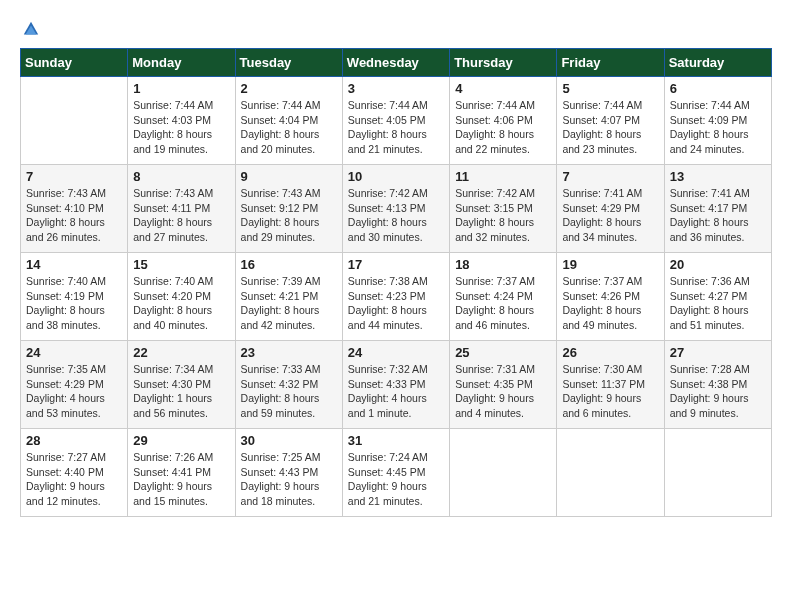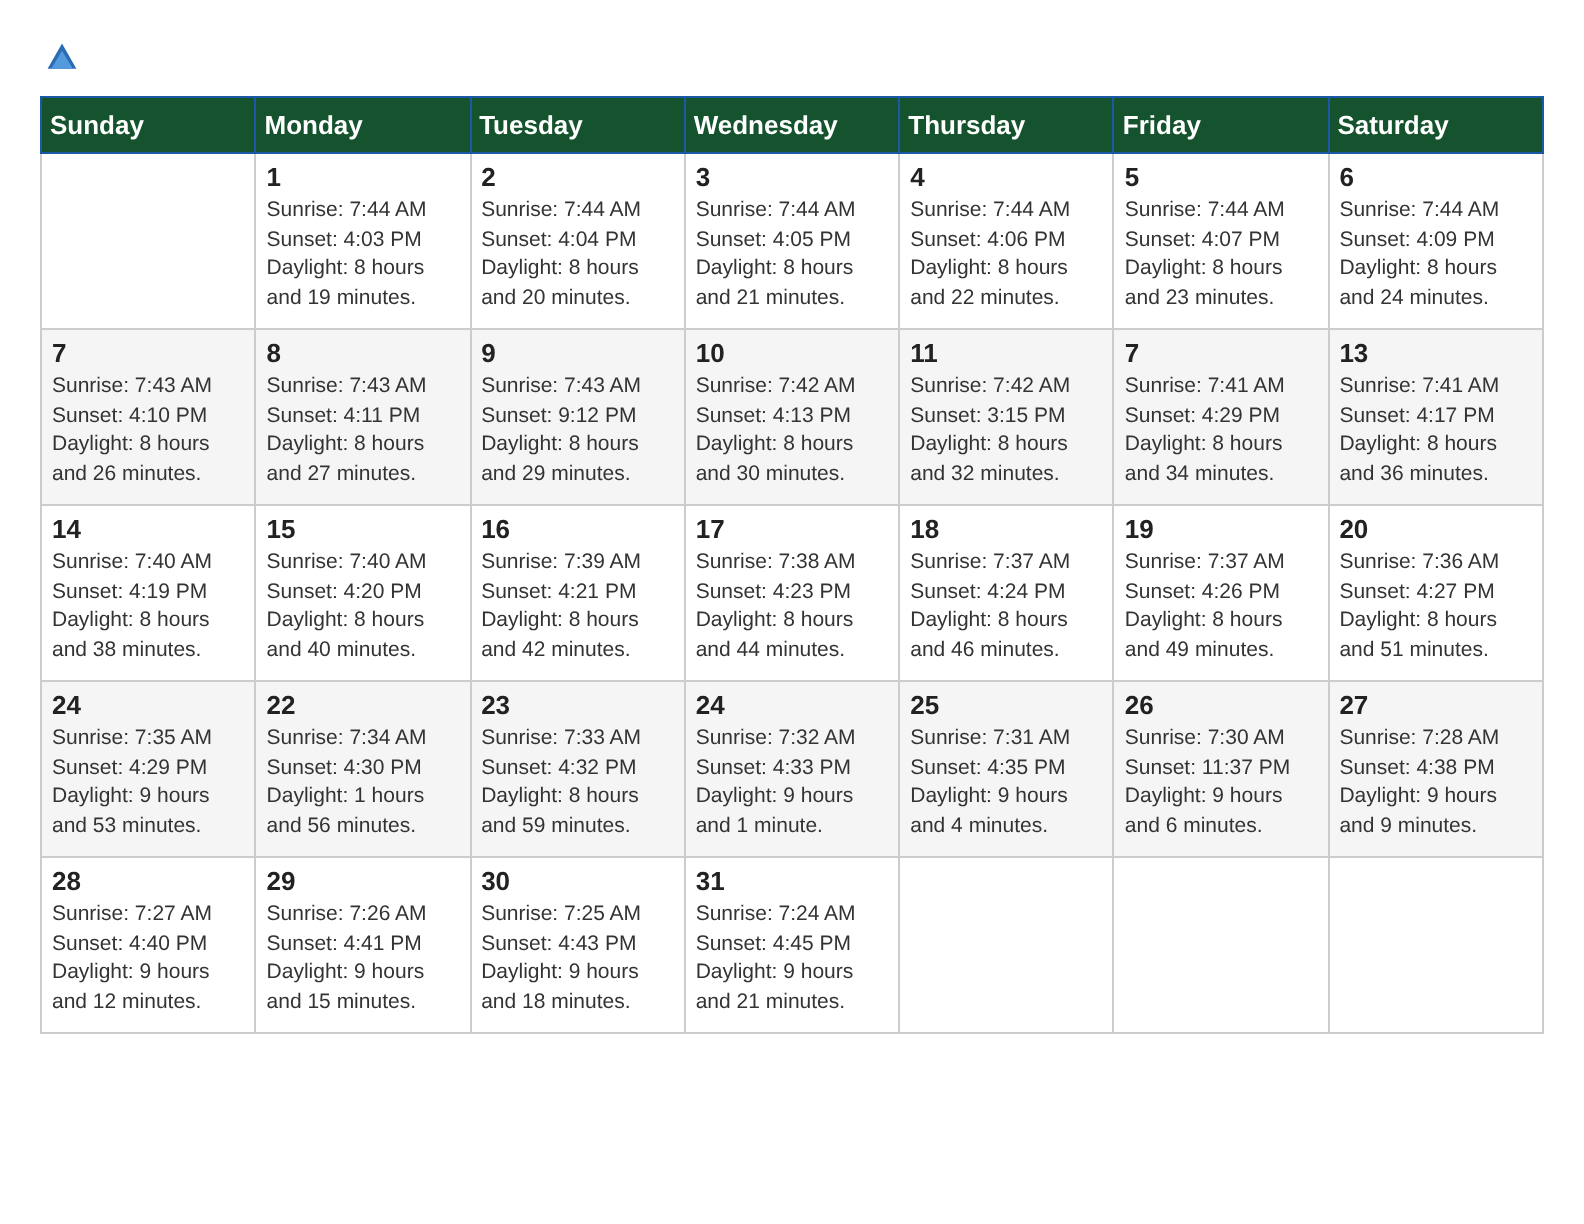--- a/index.html
+++ b/index.html
@@ -208,33 +208,33 @@
         <span class="day-detail">Daylight: 8 hours and 49 minutes.</span></td>
         <td><span class="day-number">20</span>
         <span class="day-detail">Sunrise: 7:36 AM</span><br>
         <span class="day-detail">Sunset: 4:27 PM</span><br>
         <span class="day-detail">Daylight: 8 hours and 51 minutes.</span></td>
       </tr>
       <tr>
         <td><span class="day-number">24</span>
         <span class="day-detail">Sunrise: 7:35 AM</span><br>
         <span class="day-detail">Sunset: 4:29 PM</span><br>
-        <span class="day-detail">Daylight: 9 hours and 53 minutes.</span></td>
+        <span class="day-detail">Daylight: 4 hours and 53 minutes.</span></td>
         <td><span class="day-number">22</span>
         <span class="day-detail">Sunrise: 7:34 AM</span><br>
         <span class="day-detail">Sunset: 4:30 PM</span><br>
         <span class="day-detail">Daylight: 1 hours and 56 minutes.</span></td>
         <td><span class="day-number">23</span>
         <span class="day-detail">Sunrise: 7:33 AM</span><br>
         <span class="day-detail">Sunset: 4:32 PM</span><br>
         <span class="day-detail">Daylight: 8 hours and 59 minutes.</span></td>
         <td><span class="day-number">24</span>
         <span class="day-detail">Sunrise: 7:32 AM</span><br>
         <span class="day-detail">Sunset: 4:33 PM</span><br>
-        <span class="day-detail">Daylight: 9 hours and 1 minute.</span></td>
+        <span class="day-detail">Daylight: 4 hours and 1 minute.</span></td>
         <td><span class="day-number">25</span>
         <span class="day-detail">Sunrise: 7:31 AM</span><br>
         <span class="day-detail">Sunset: 4:35 PM</span><br>
         <span class="day-detail">Daylight: 9 hours and 4 minutes.</span></td>
         <td><span class="day-number">26</span>
         <span class="day-detail">Sunrise: 7:30 AM</span><br>
         <span class="day-detail">Sunset: 11:37 PM</span><br>
         <span class="day-detail">Daylight: 9 hours and 6 minutes.</span></td>
         <td><span class="day-number">27</span>
         <span class="day-detail">Sunrise: 7:28 AM</span><br>

